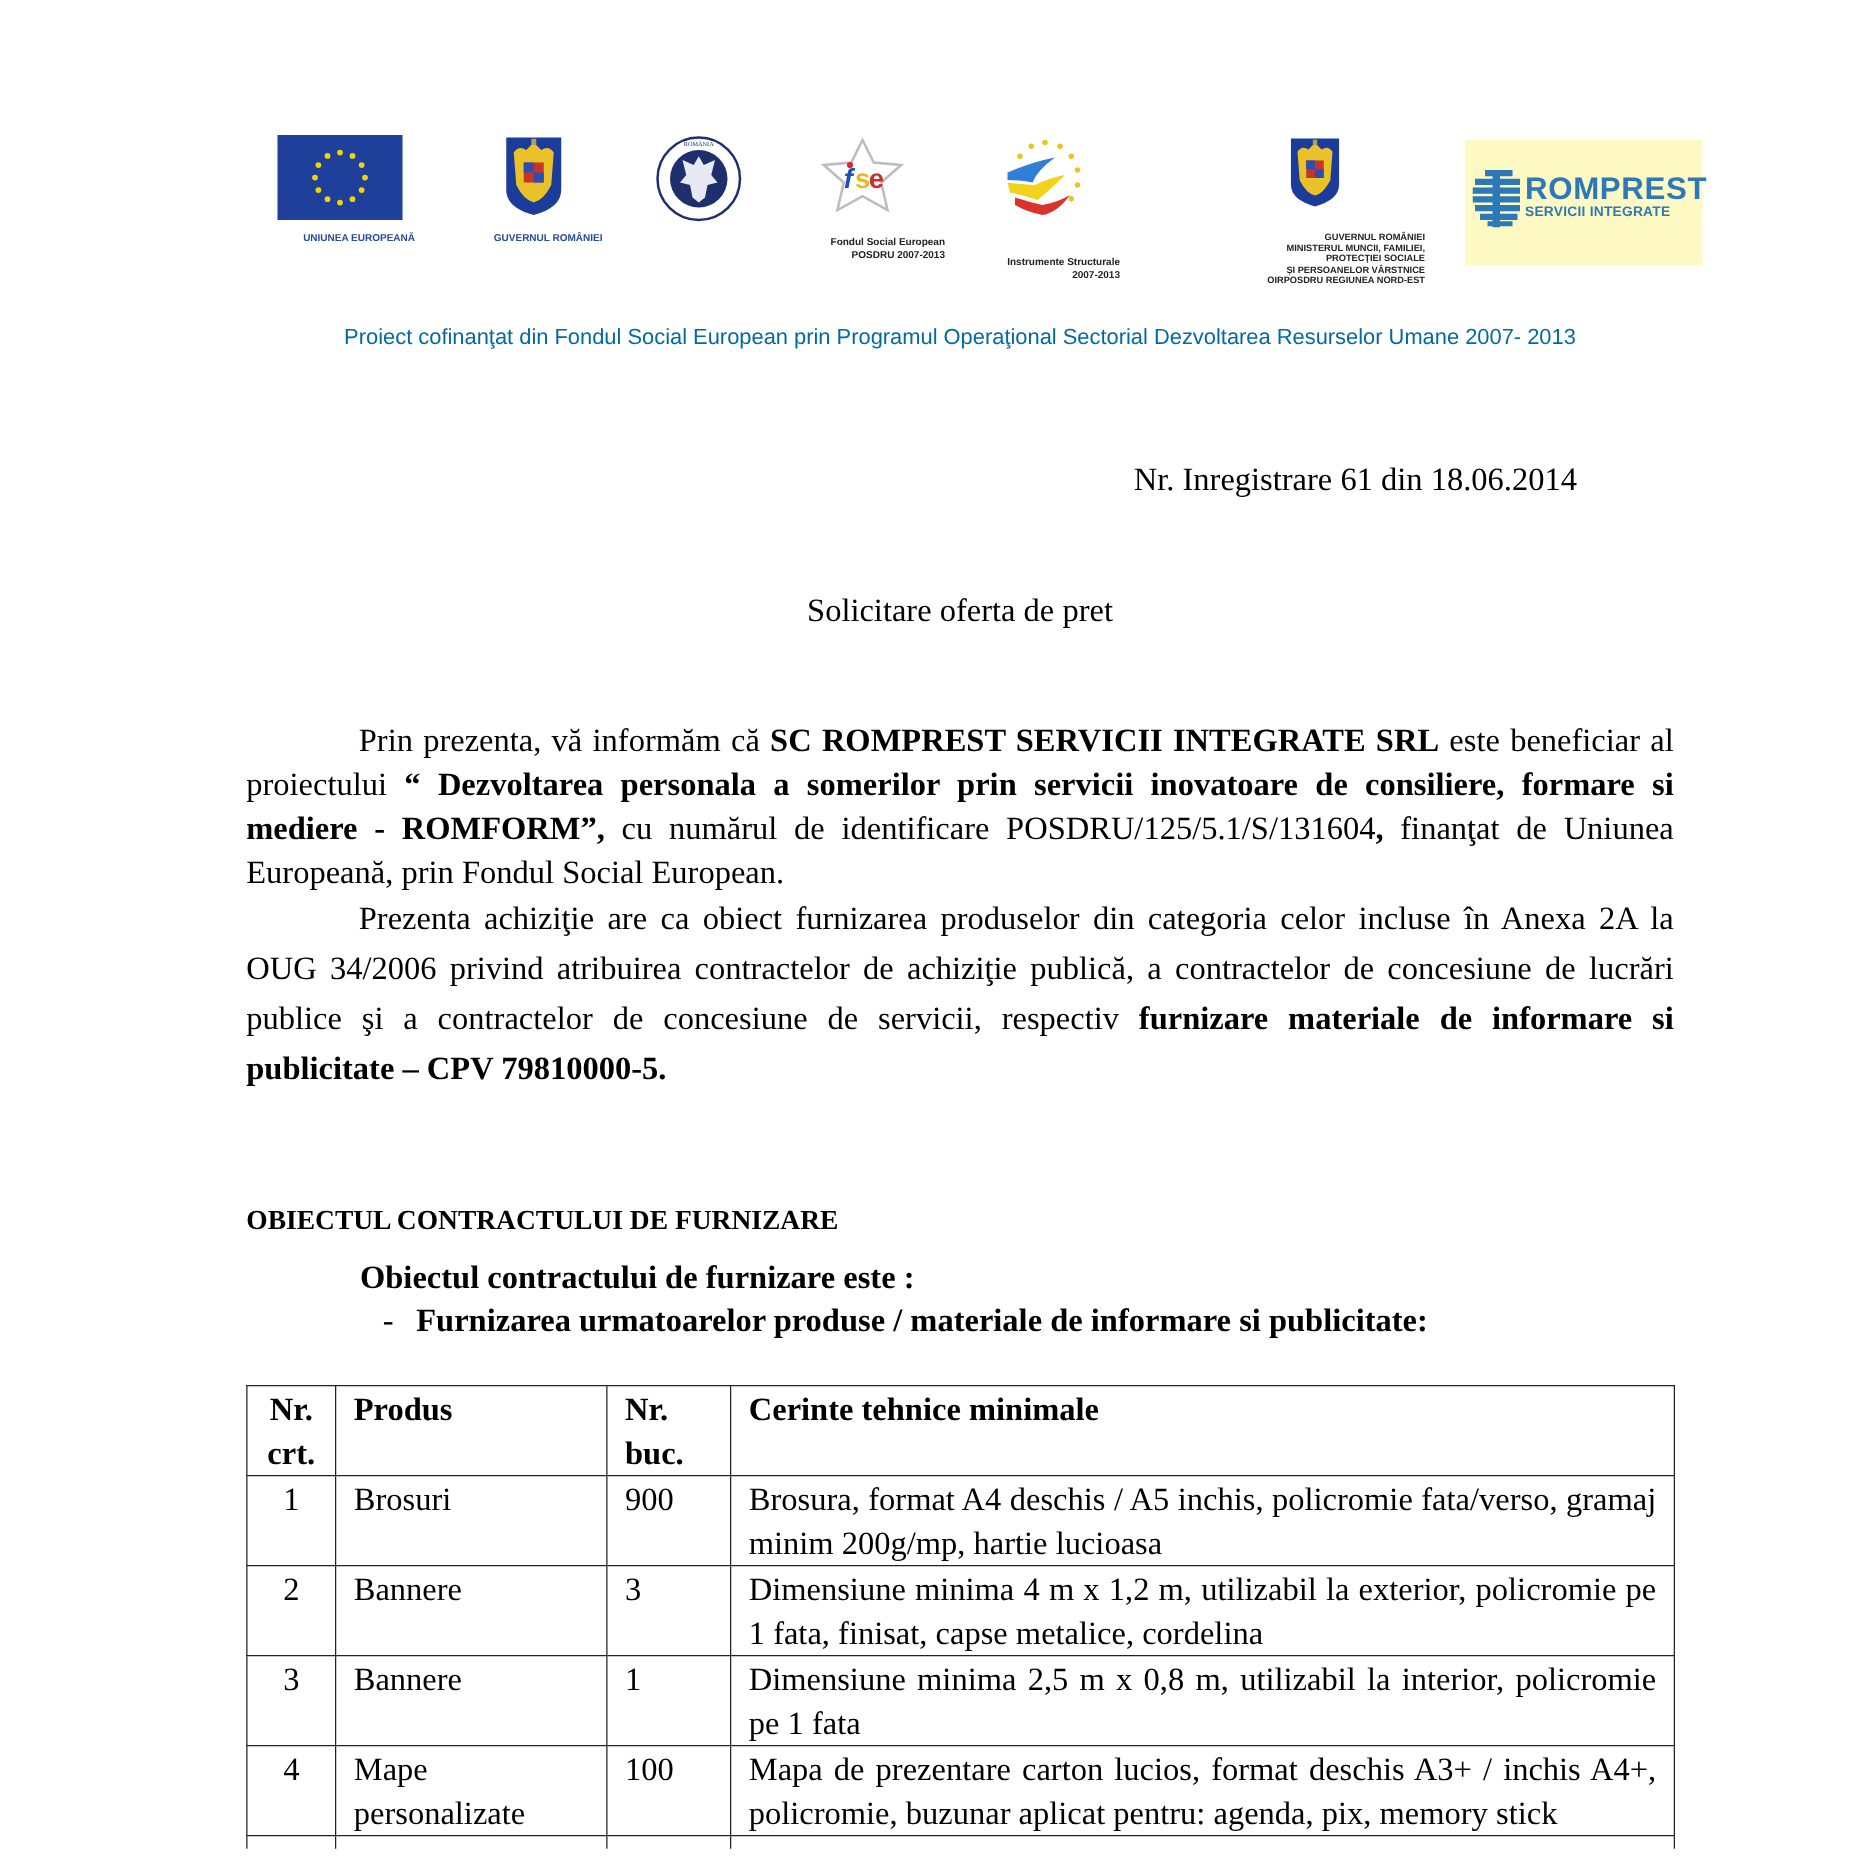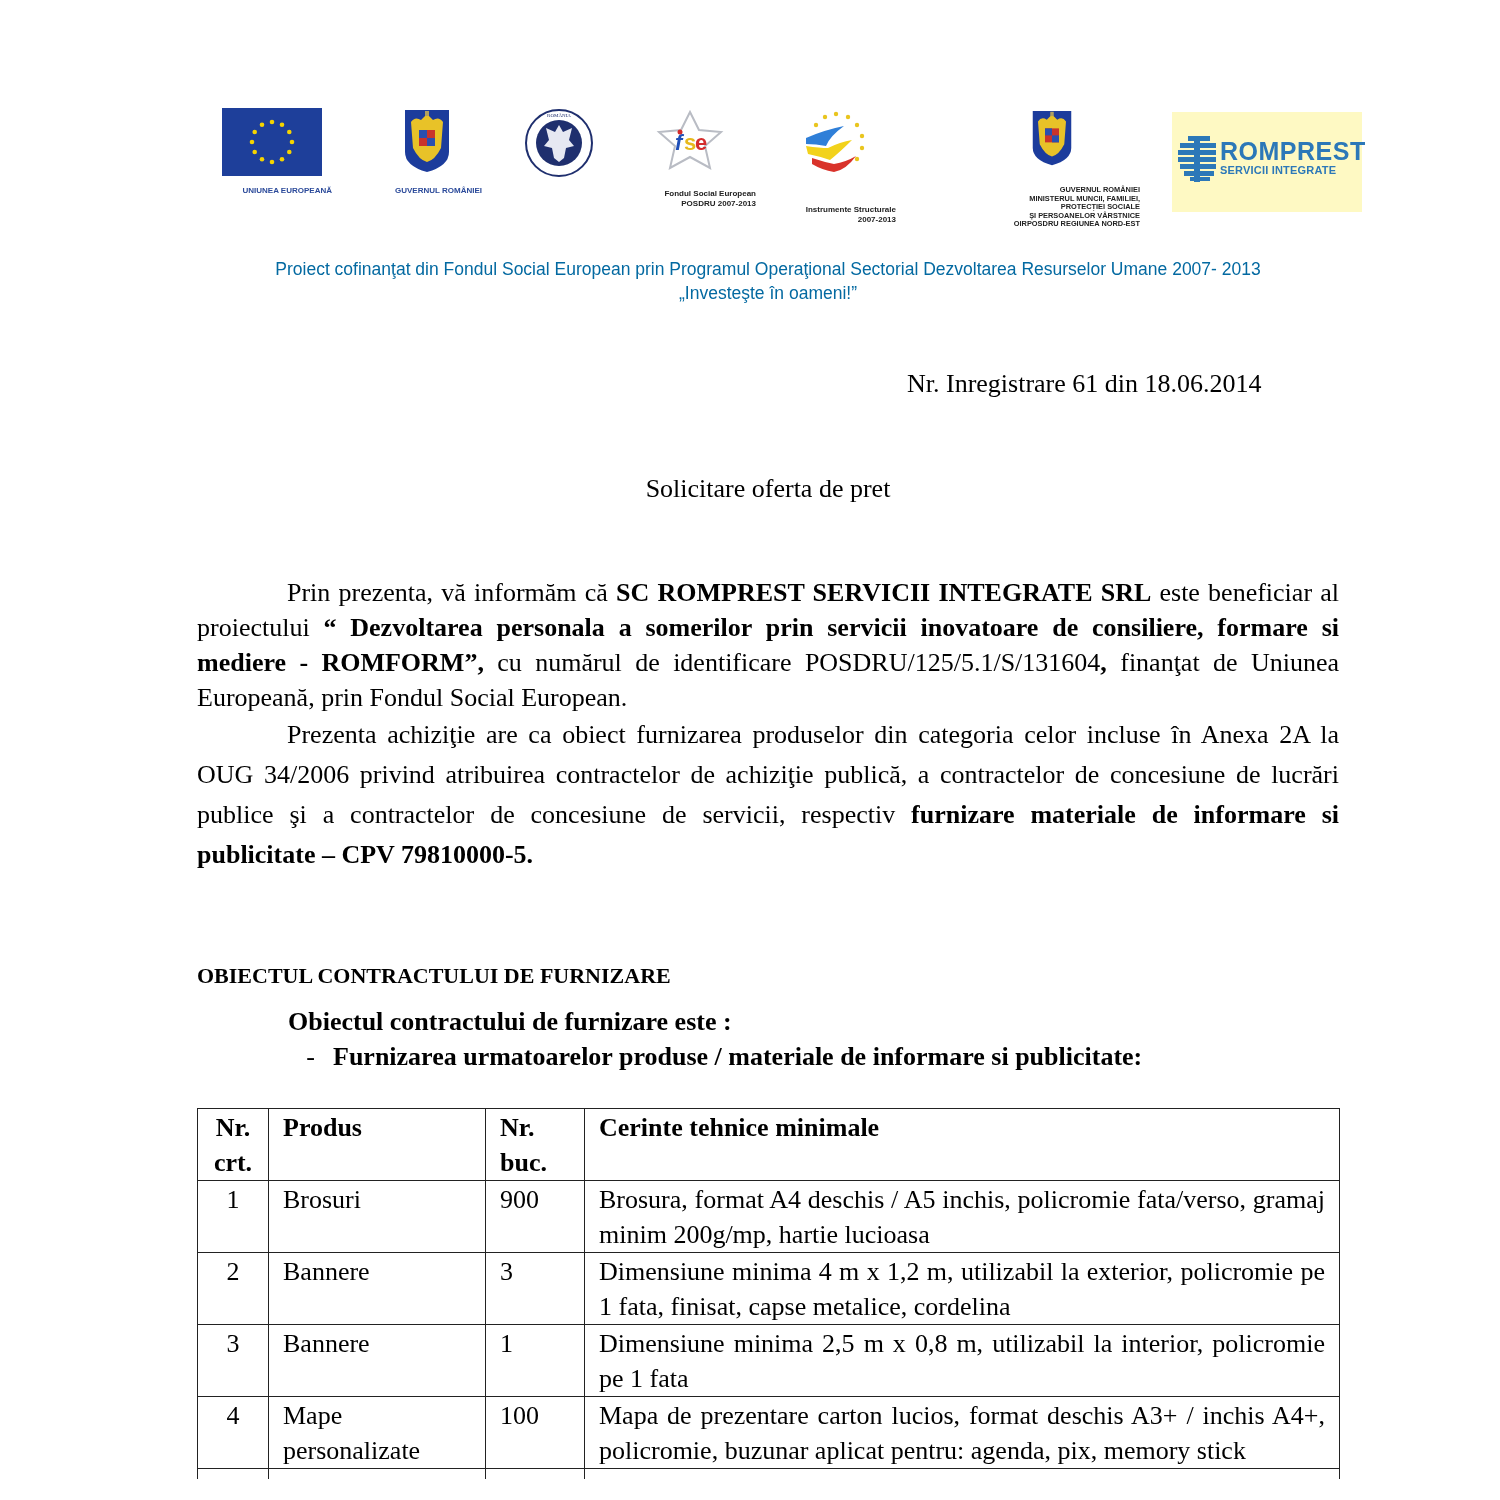--- a/index.html
+++ b/index.html
@@ -173,21 +173,20 @@
       <rect x="12" y="41" width="20" height="4"></rect>
       <rect x="16" y="0" width="6" height="46"></rect>
     </g>
   </svg>
   <div class="rp-word">ROMPREST</div>
   <div class="rp-sub">SERVICII INTEGRATE</div>
 </div>
 
 <div class="funding">
   <div>Proiect cofinanţat din Fondul Social European prin Programul Operaţional Sectorial Dezvoltarea Resurselor Umane 2007- 2013</div>
-  <div>„Investeşte în oameni!”</div>
 </div>
 
 <div class="reg">Nr. Inregistrare 61 din 18.06.2014</div>
 <div class="title">Solicitare oferta de pret</div>
 
 <div class="para p1"><span class="indent"></span><span>Prin prezenta, vă informăm că </span><b>SC ROMPREST SERVICII INTEGRATE SRL</b><span> este beneficiar al proiectului </span><b>“ Dezvoltarea personala a somerilor prin servicii inovatoare de consiliere, formare si mediere - ROMFORM”,</b><span> cu numărul de identificare POSDRU/125/5.1/S/131604</span><b>,</b><span> finanţat de Uniunea Europeană, prin Fondul Social European.</span></div>
 
 <div class="para p2"><span class="indent"></span><span>Prezenta achiziţie are ca obiect furnizarea produselor din categoria celor incluse în Anexa 2A la OUG 34/2006 privind atribuirea contractelor de achiziţie publică, a contractelor de concesiune de lucrări publice şi a contractelor de concesiune de servicii, respectiv </span><b>furnizare materiale de informare si publicitate – CPV  79810000-5.</b></div>
 
 <div class="h-main">OBIECTUL CONTRACTULUI DE FURNIZARE</div>

